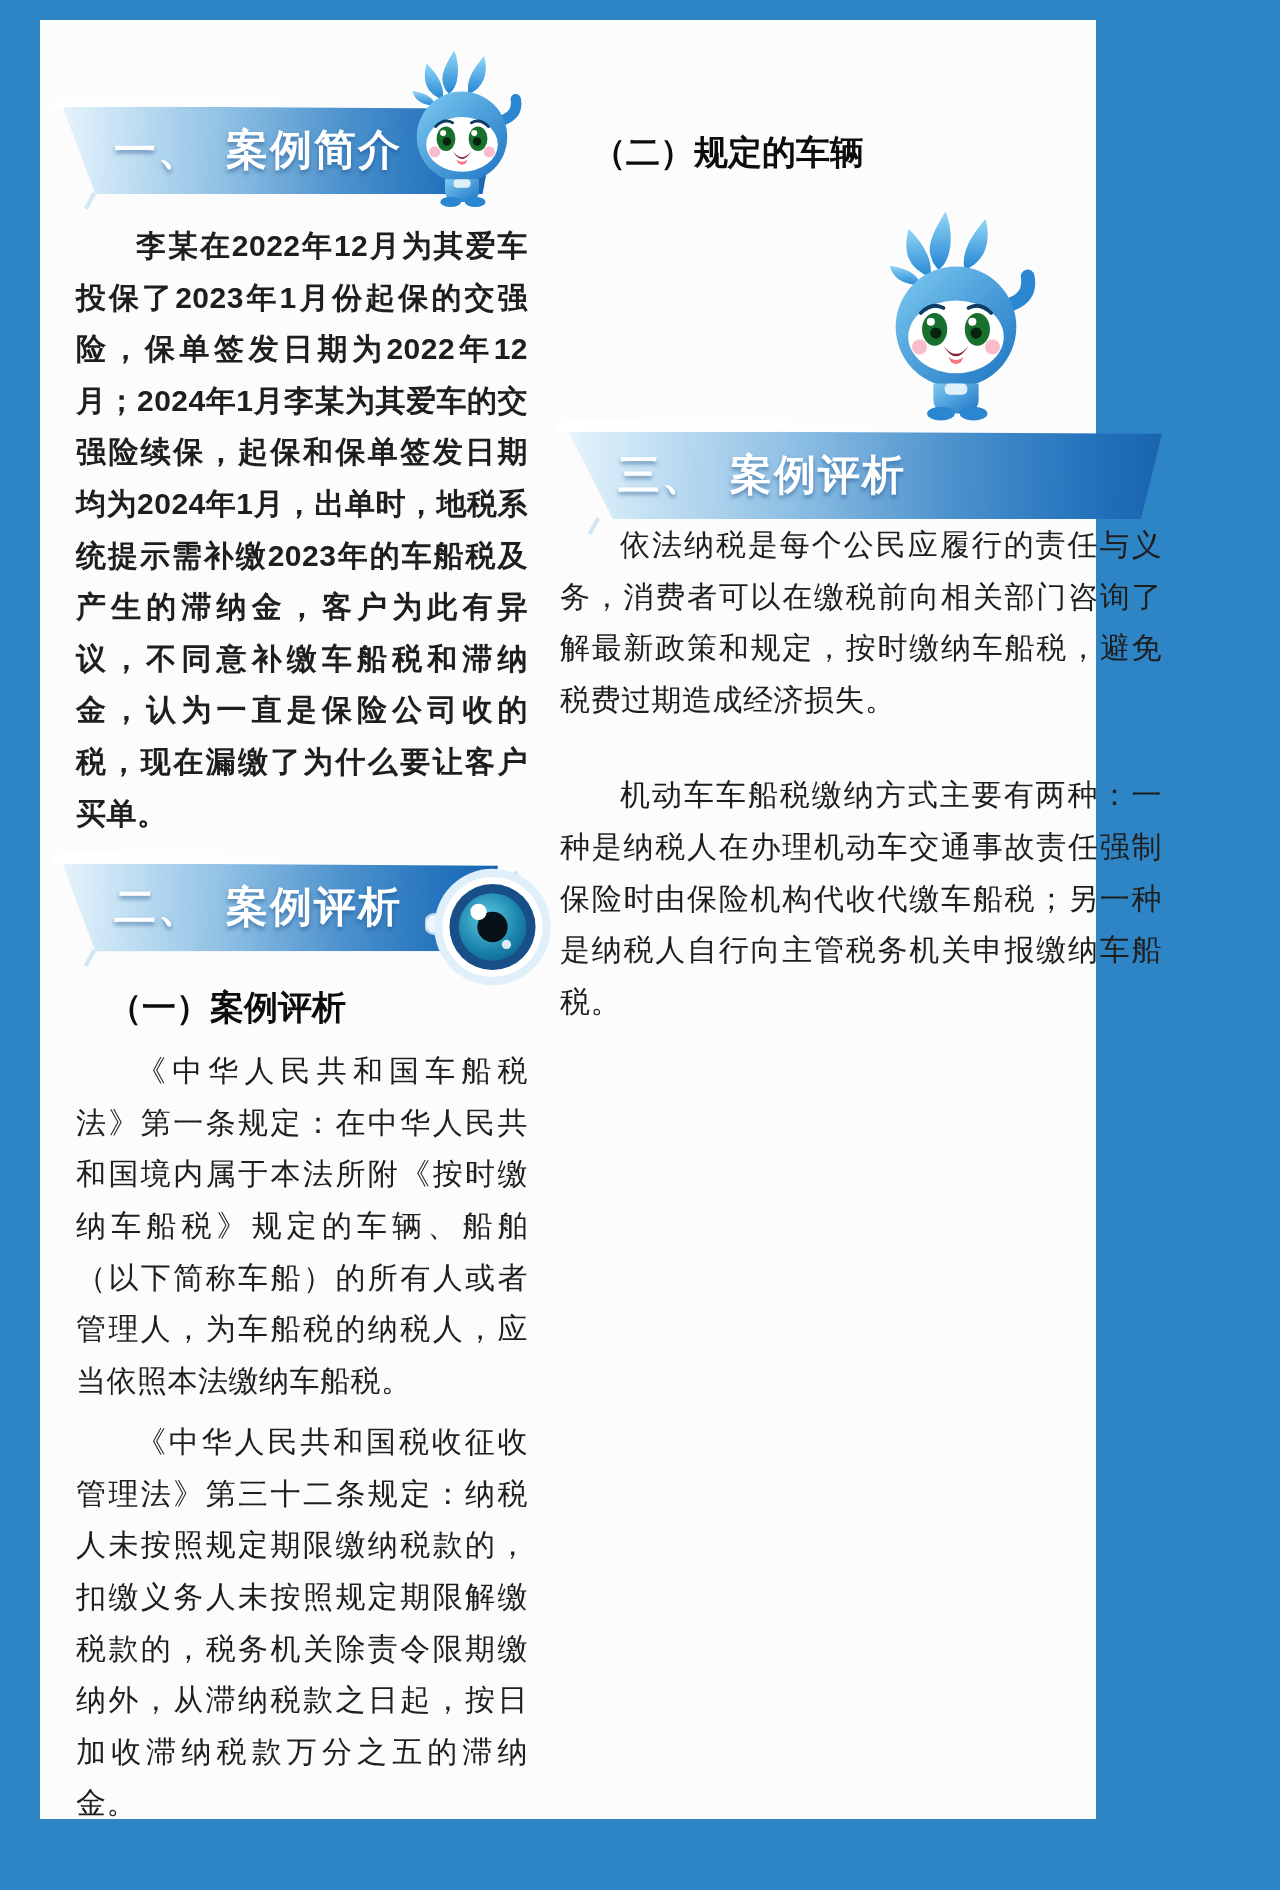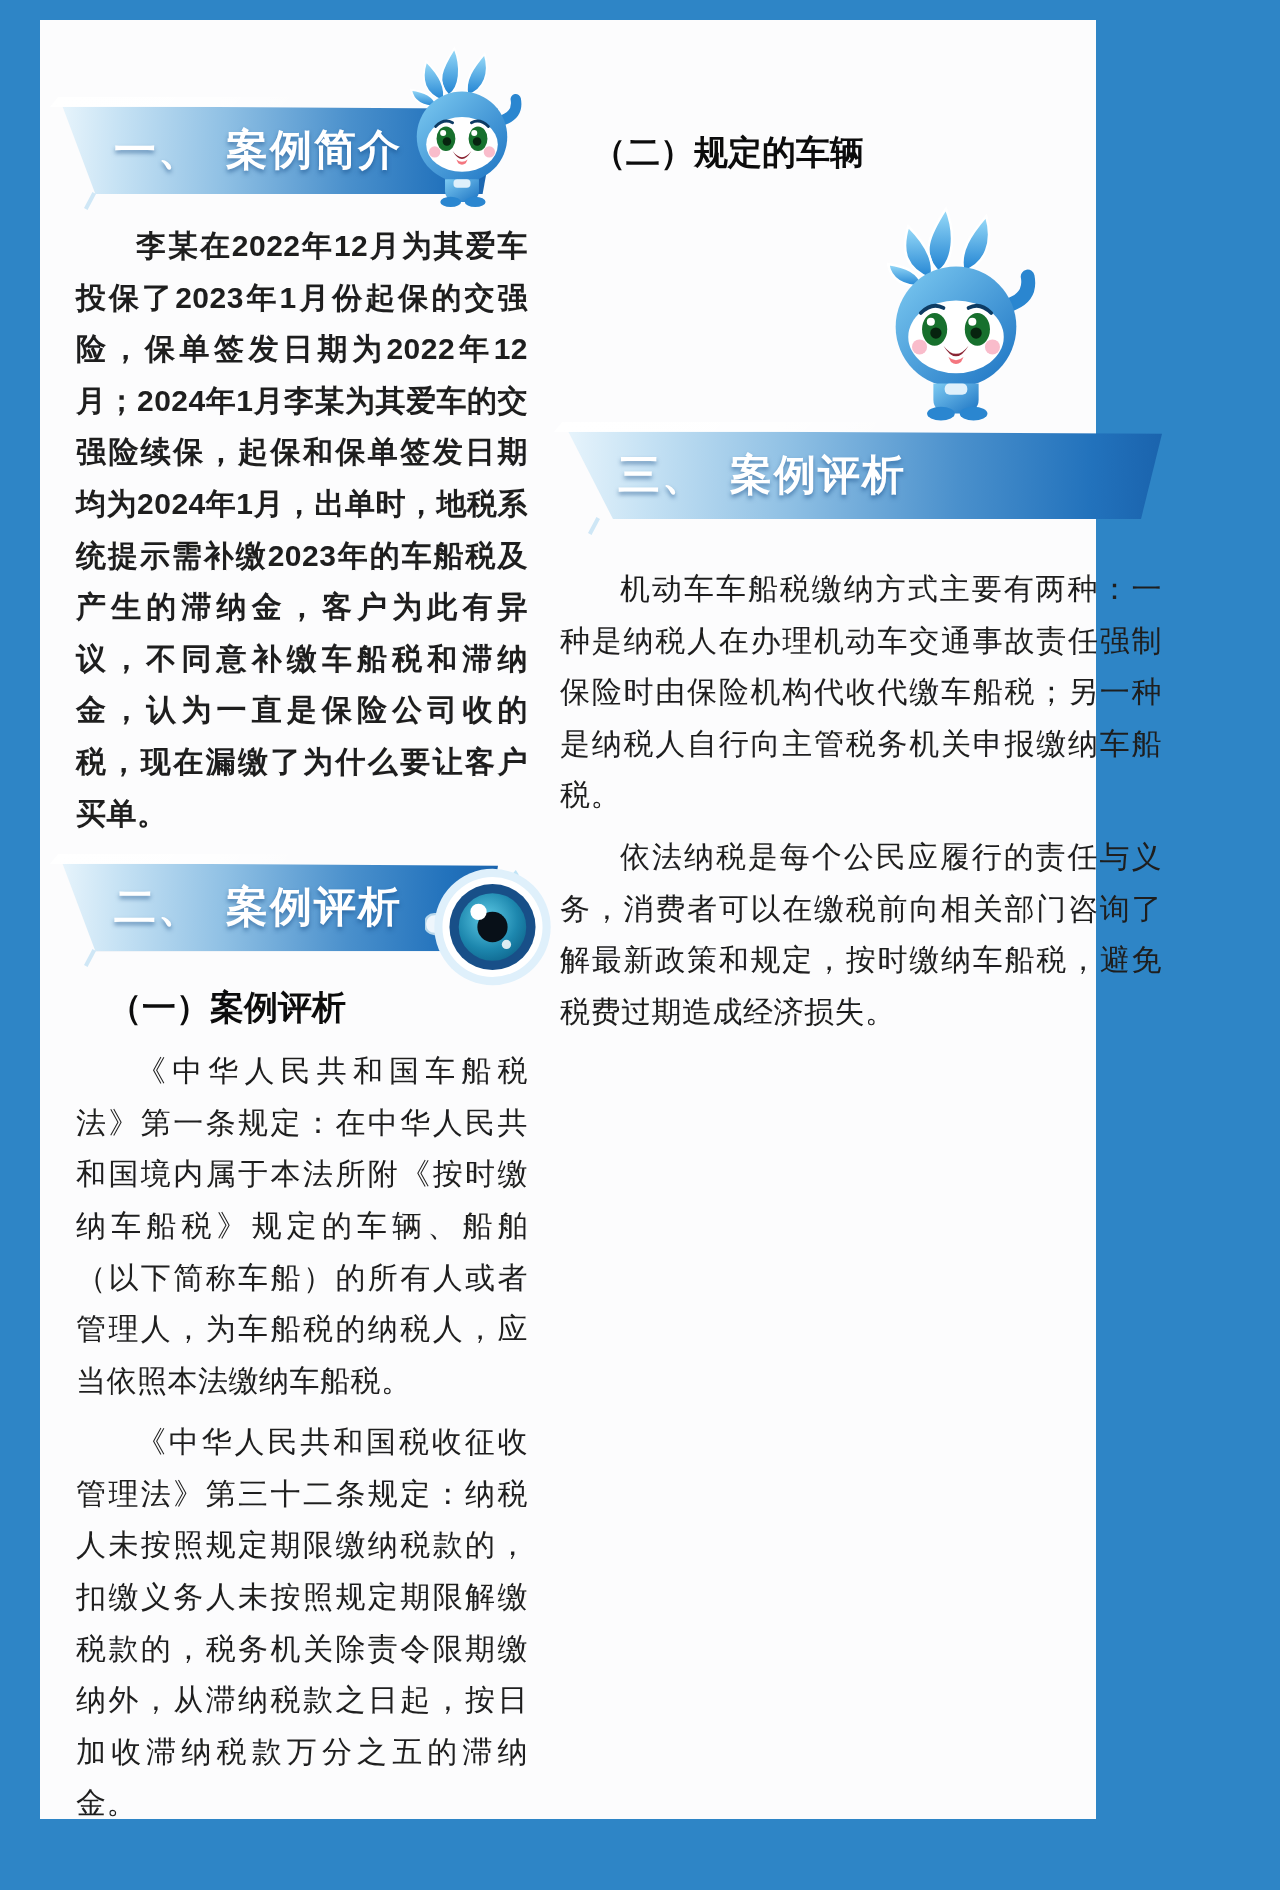--- a/index.html
+++ b/index.html
@@ -149,18 +149,18 @@
         <div class="banner-hl"></div>
         <div class="banner-nick"></div>
         <div class="banner-text">
           <span class="num">三、</span><span>案例评析</span>
         </div>
         <svg class="mascot-3">
             <use href="#sym-mascot"></use>
           </svg>
       </div>
 
+      <p class="para">依法纳税是每个公民应履行的责任与义务，消费者可以在缴税前向相关部门咨询了解最新政策和规定，按时缴纳车船税，避免税费过期造成经济损失。</p>
       <p class="para para-e">机动车车船税缴纳方式主要有两种：一种是纳税人在办理机动车交通事故责任强制保险时由保险机构代收代缴车船税；另一种是纳税人自行向主管税务机关申报缴纳车船税。</p>
-      <p class="para">依法纳税是每个公民应履行的责任与义务，消费者可以在缴税前向相关部门咨询了解最新政策和规定，按时缴纳车船税，避免税费过期造成经济损失。</p>
     </div>
 
   </div>
 </div>
 
 </body></html>

